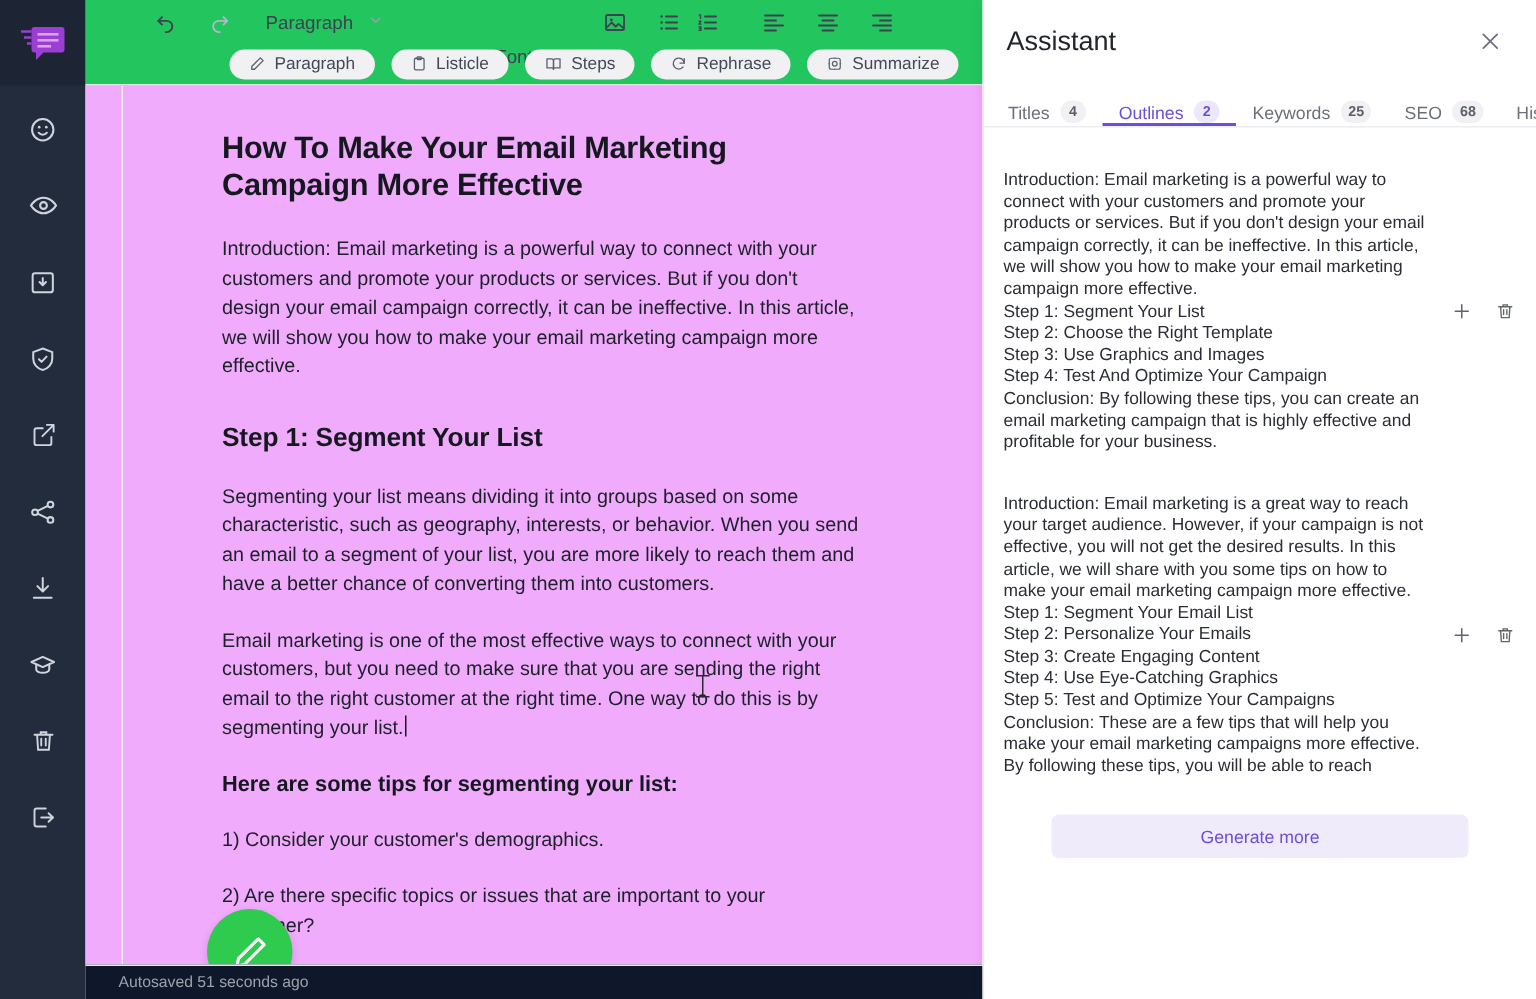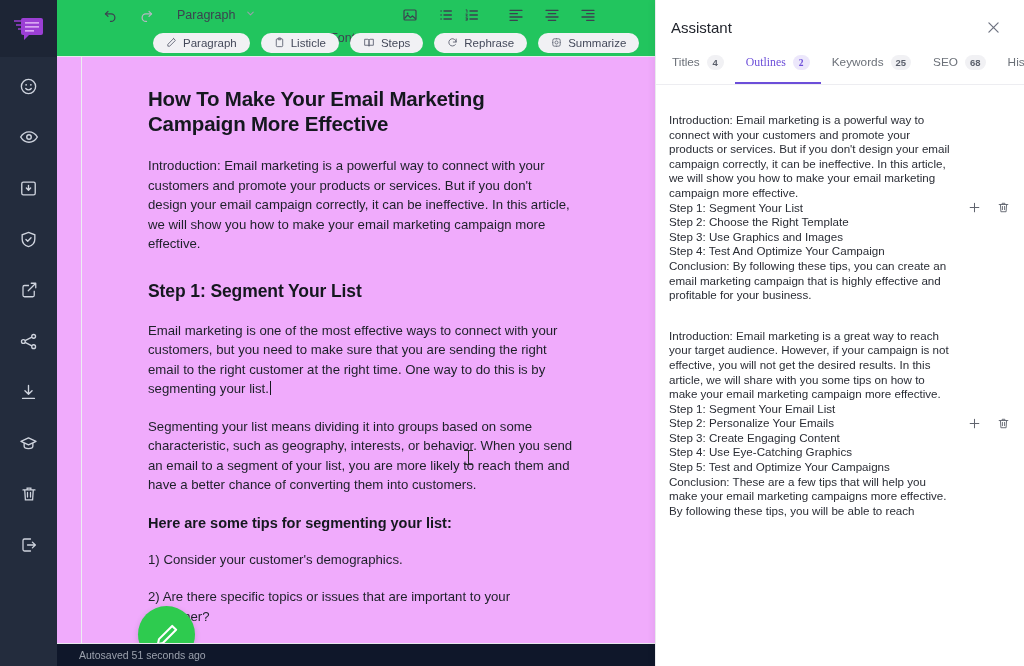--- a/index.html
+++ b/index.html
@@ -149,37 +149,37 @@
     width: 369px; height: 666px;
     background: #fff;
     border-left: 1px solid #eaeaee;
     box-shadow: -2px 0 7px rgba(0,0,0,0.05);
     display: flex; flex-direction: column;
   }
   #asst-head {
     height: 55px; display: flex; align-items: center;
     padding: 0 22px 0 15px;
   }
-  #asst-title { font-size: 15px; color: #22252d; font-weight: 400; }
+  #asst-title { font-size: 18px; color: #22252d; font-weight: 400; }
   #asst-head .spacer { flex: 1 1 auto; }
   #close-x { cursor: pointer; color: #6d7280; display:flex; }
 
   #asst-tabs {
     height: 30px; display: flex; align-items: flex-end;
     padding: 0 16px; gap: 0px;
     border-bottom: 1px solid #ededf1;
   }
   .tab {
-    display: flex; align-items: flex-start; gap: 7px;
+    display: flex; align-items: flex-end; gap: 7px;
     height: 29px; padding: 0 11px;
     font-size: 11.8px; color: #6b7078; cursor: pointer;
     border-bottom: 2px solid transparent;
   }
   .tab:first-child { padding-left: 0; }
-  .tab.active { color: #6c4ed9; border-bottom-color: #6c4ed9; font-weight: 400; font-family: Liberation Serif, serif; }
+  .tab.active { color: #6c4ed9; border-bottom-color: #6c4ed9; font-weight: 400; }
   .badge {
     min-width: 17px; height: 15px; padding: 0 5px;
     border-radius: 8px; background: #f1f1f4;
     font-size: 9.5px; color: #5a5f6b;
     display: flex; align-items: center; justify-content: center;
     font-weight: 700;
   }
   .tab.active .badge { background: #ece7fb; color: #6c4ed9; }
 
   #asst-body { flex: 1 1 auto; overflow: hidden; padding-top: 15px; }
@@ -399,22 +399,22 @@
       </div>
     </div>
   </div>
 
   <div id="editor-area">
     <div id="page-rule"></div>
     <div id="doc">
       <h1>How To Make Your Email Marketing Campaign More Effective</h1>
       <p>Introduction: Email marketing is a powerful way to connect with your customers and promote your products or services. But if you don't design your email campaign correctly, it can be ineffective. In this article, we will show you how to make your email marketing campaign more effective.</p>
       <h2>Step 1: Segment Your List</h2>
+      <p>Segmenting your list means dividing it into groups based on some characteristic, such as geography, interests, or behavior. When you send an email to a segment of your list, you are more likely to reach them and have a better chance of converting them into customers.</p>
       <p><span>Email marketing is one of the most effective ways to connect with your customers, but you need to make sure that you are sending the right email to the right customer at the right time. One way to do this is by segmenting your list.</span><span class="caret"></span></p>
-      <p>Segmenting your list means dividing it into groups based on some characteristic, such as geography, interests, or behavior. When you send an email to a segment of your list, you are more likely to reach them and have a better chance of converting them into customers.</p>
       <h3>Here are some tips for segmenting your list:</h3>
       <p class="tight">1) Consider your customer's demographics.</p>
       <p class="tight">2) Are there specific topics or issues that are important to your customer?</p>
 
     </div>
 
     <div id="mouse-ibeam">
       <div class="capt"></div>
         <div class="stem"></div>
         <div class="capb"></div>
@@ -503,16 +503,19 @@
               </svg>
           </span>
           <span class="act">
             <svg width="13" height="13" viewBox="0 0 24 24" fill="none" stroke="#60646e" stroke-width="1.7" stroke-linecap="round">
               <path d="M4 6.5h16M9.5 6.5V4.2h5v2.3M6.3 6.5l.9 13.3h9.6l.9-13.3M10 10v6M14 10v6"></path>
             </svg>
           </span>
         </div>
       </div>
 
+      <div id="gen-more-wrap">
+        <div id="gen-more">Generate more</div>
+      </div>
     </div>
   </div>
 
 </div>
 
 </body></html>

